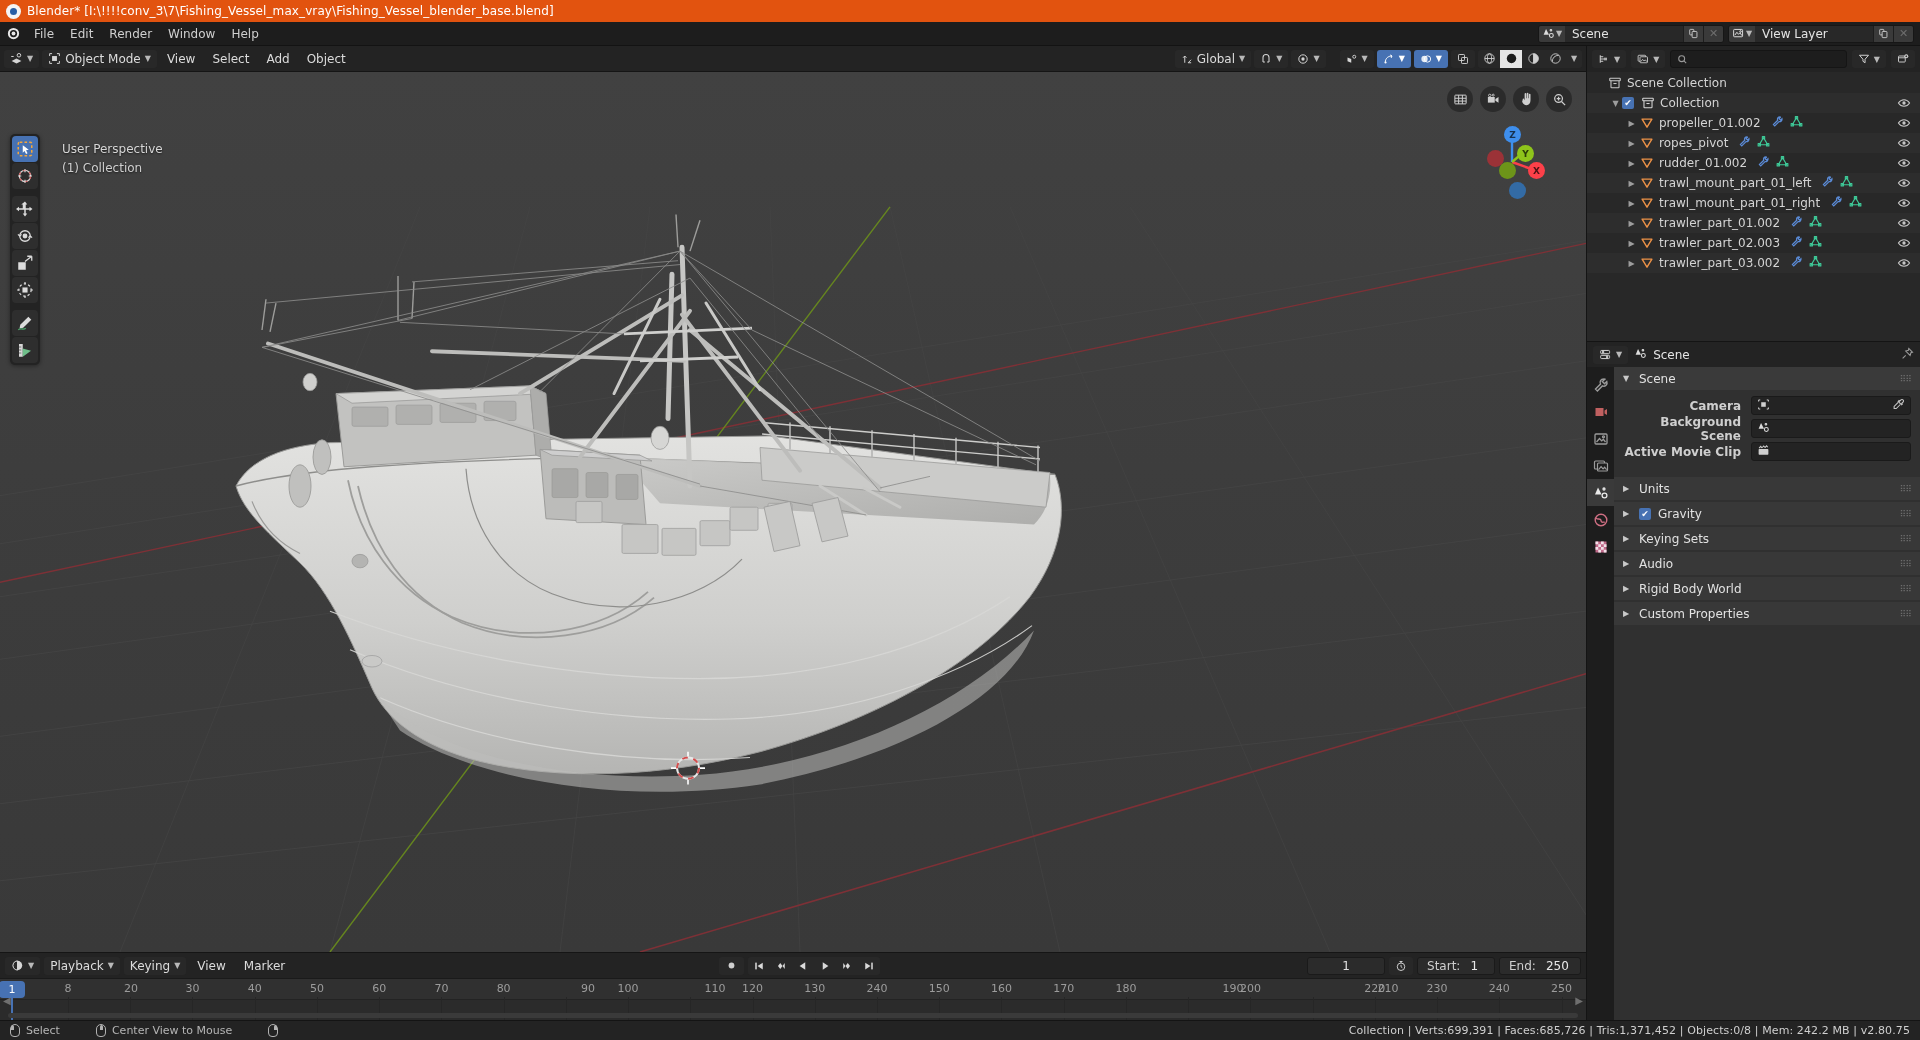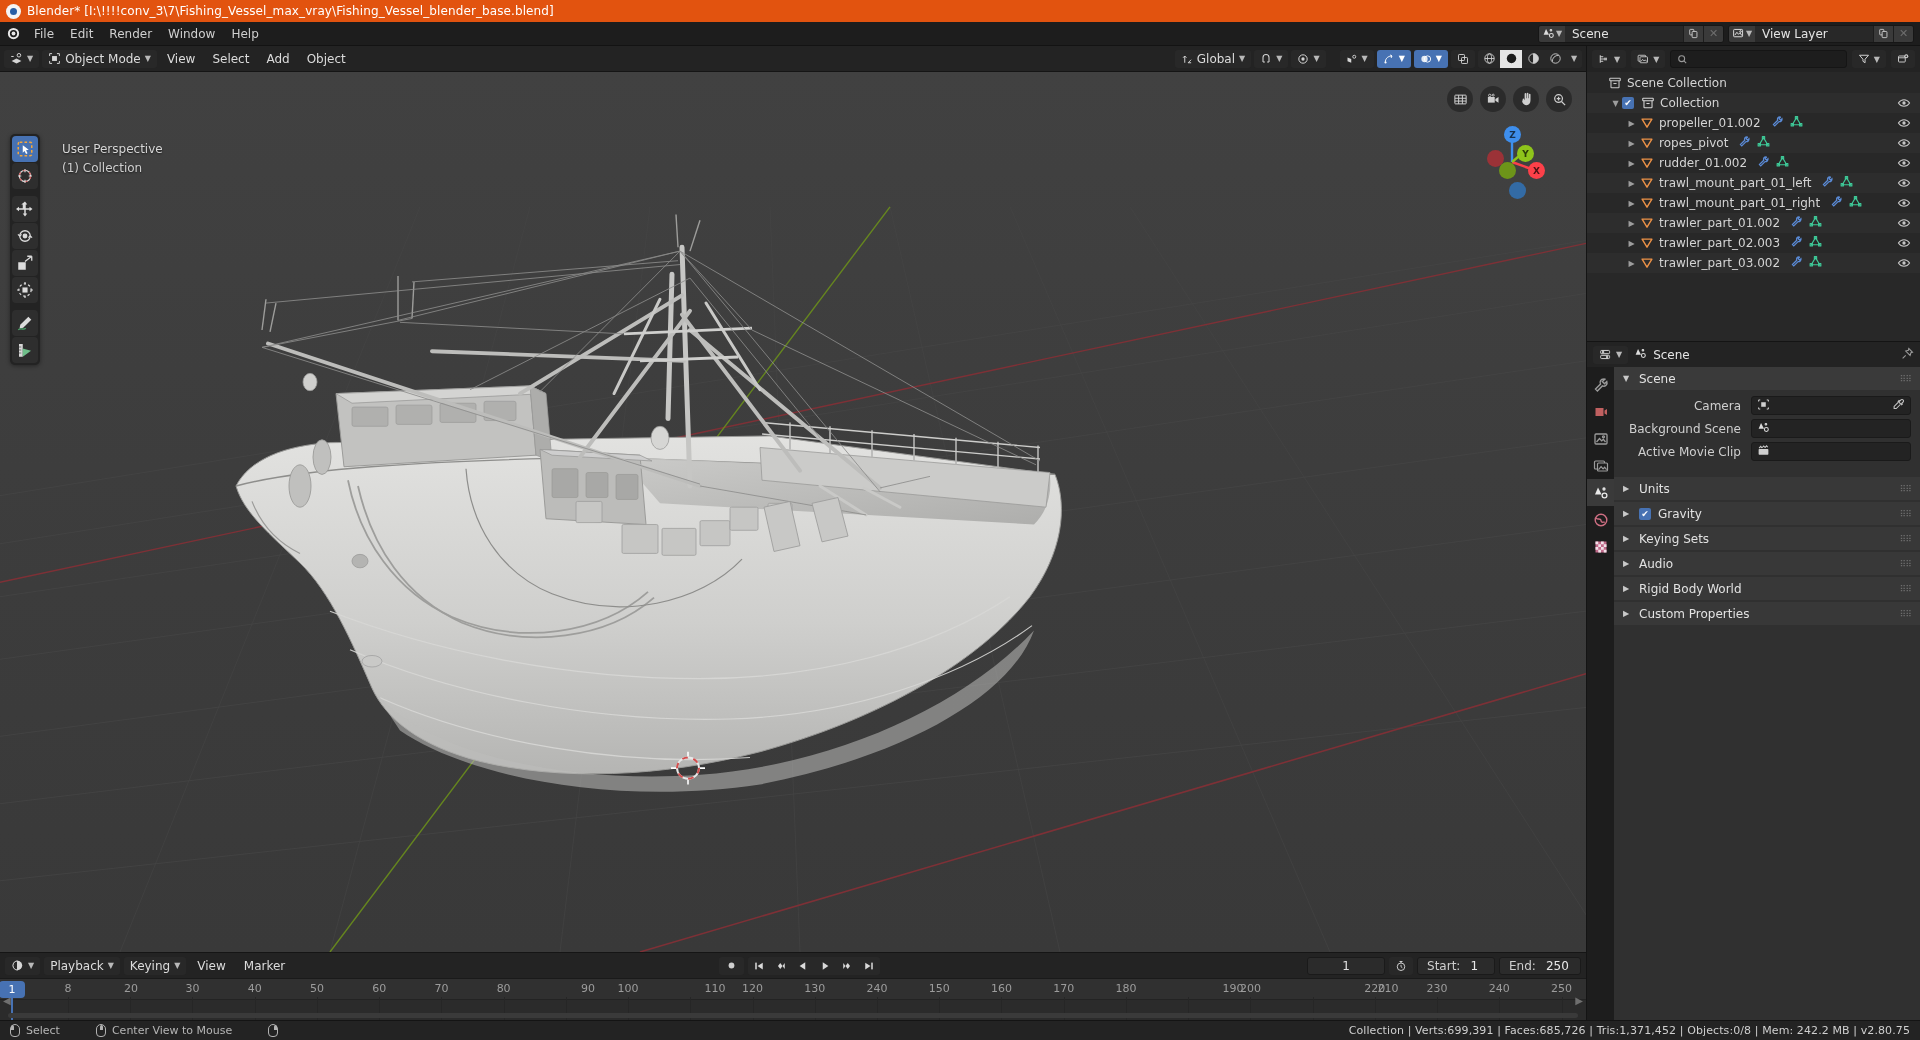--- a/index.html
+++ b/index.html
@@ -185,21 +185,21 @@
   .pr-tab svg { width:16px;height:16px; }
   .pr-tab.active { background:#3a3a3a; color:#e8e8e8; }
   .pr-content { flex:1; background:#303030; padding:0; overflow:hidden; }
   .panel-head {
     height:23px; display:flex;align-items:center; gap:7px; padding:0 9px; color:#e2e2e2; font-size:12px;
     background:#3a3a3a;
   }
   .panel-head.closed { background:#383838; margin-top:2px; }
   .panel-head .tri { font-size:8px; color:#c9c9c9; width:9px; }
   .panel-head .grip { margin-left:auto; color:#6d6d6d; letter-spacing:-1px; font-size:9px; }
-  .panel-body { padding: 6px 9px 10px 9px; background:#303030; }
+  .panel-body { padding: 6px 9px 10px 9px; background:#303030;font-weight:bold; }
   .prop-row { display:flex; align-items:center; height:19px; margin-bottom:4px; }
   .prop-label { width:128px; text-align:right; padding-right:10px; color:#cfcfcf; font-size:12px; }
   .prop-field {
     flex:1; height:19px; background:#232323; border-radius:3px; display:flex; align-items:center;
     padding: 0 5px; gap:6px; border:1px solid #1a1a1a;
   }
   .prop-field svg { width:13px; height:13px; }
   .prop-field .eyedrop { margin-left:auto; color:#c8c8c8; }
   .pchk { width:12px;height:12px;border-radius:2px;background:#4772b3;display:flex;align-items:center;justify-content:center;color:#fff;font-size:9px;}
 

